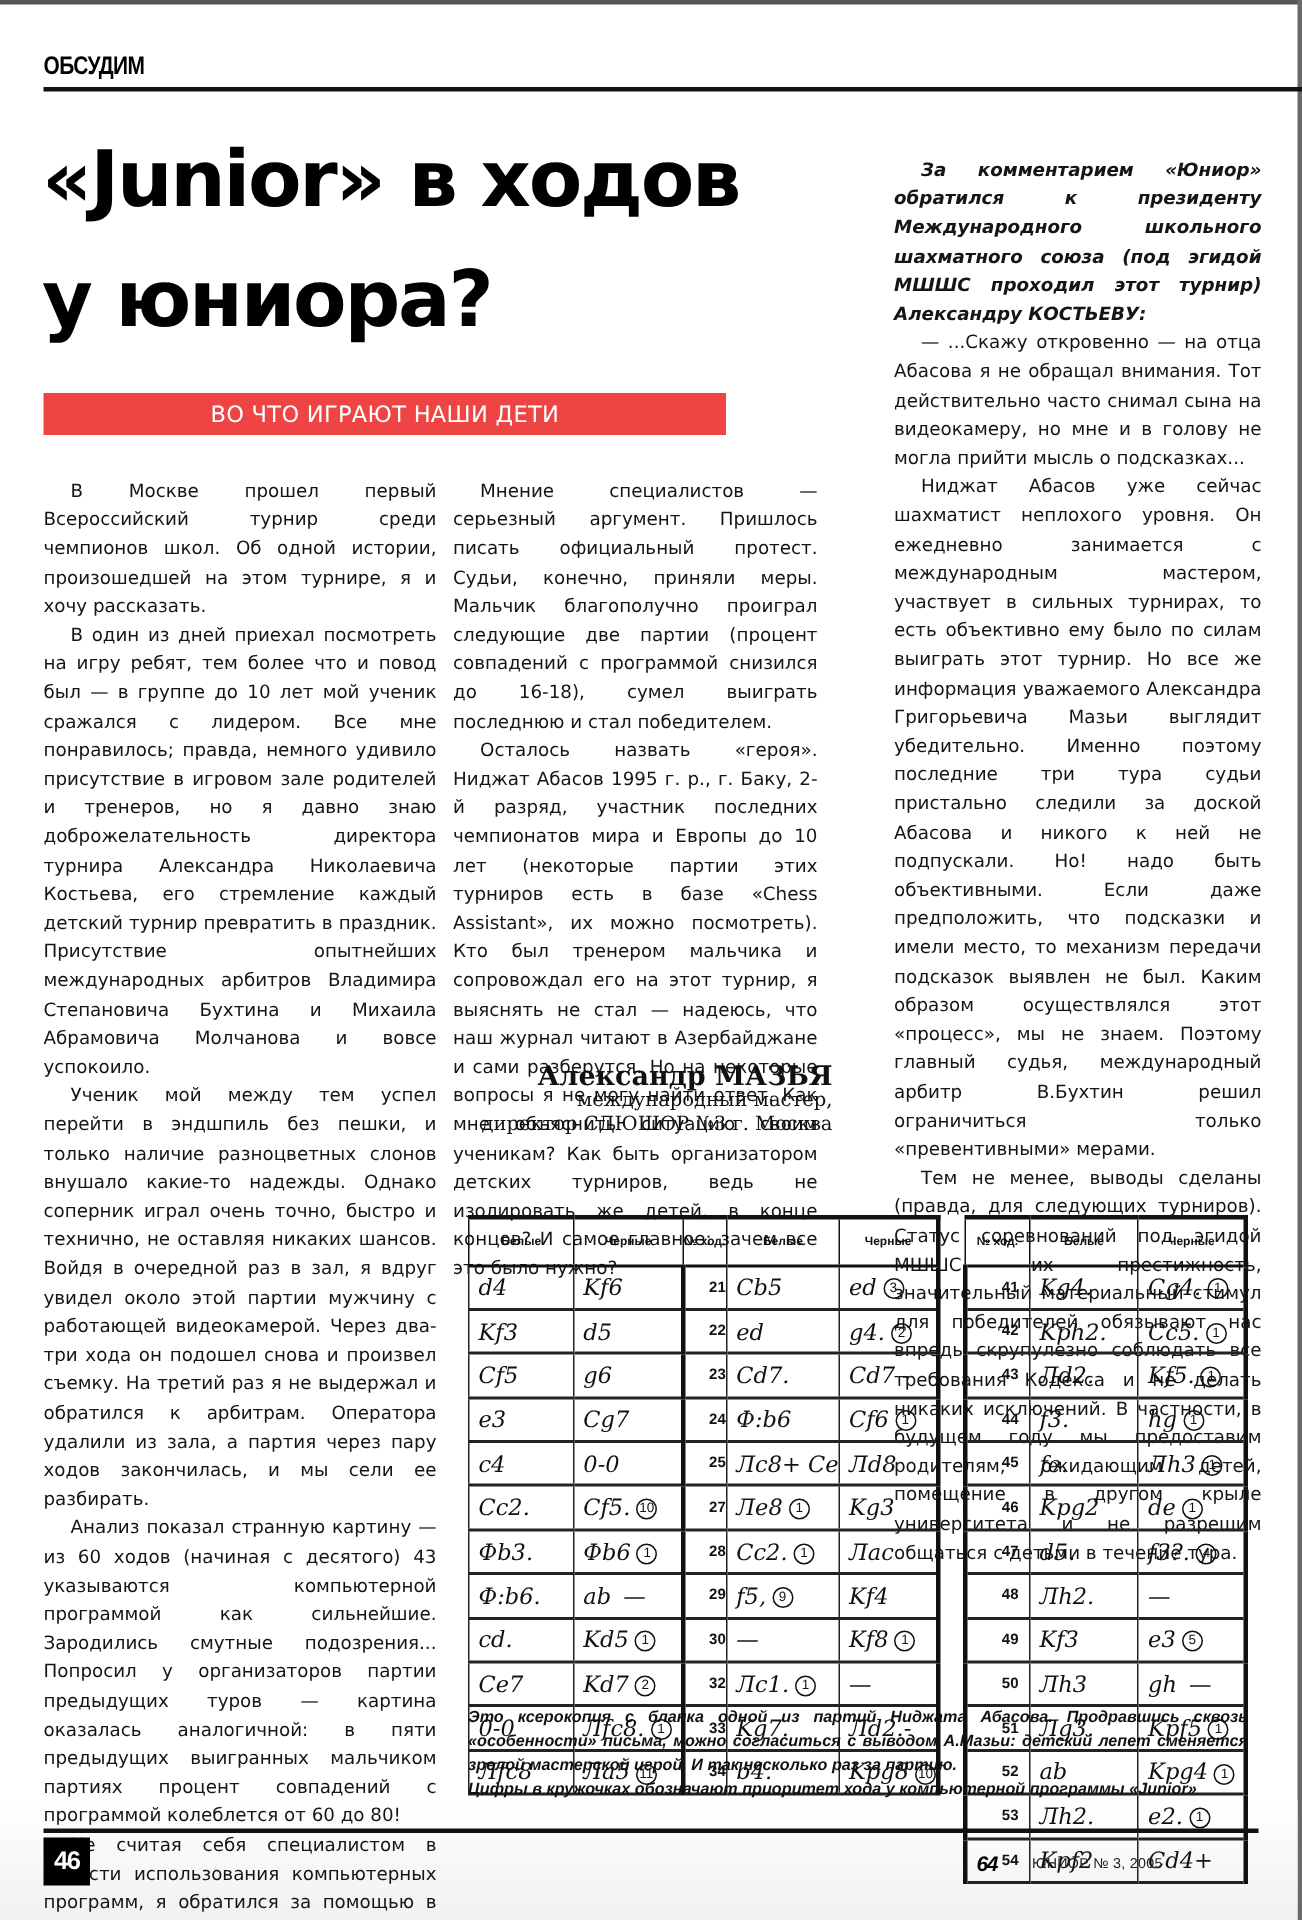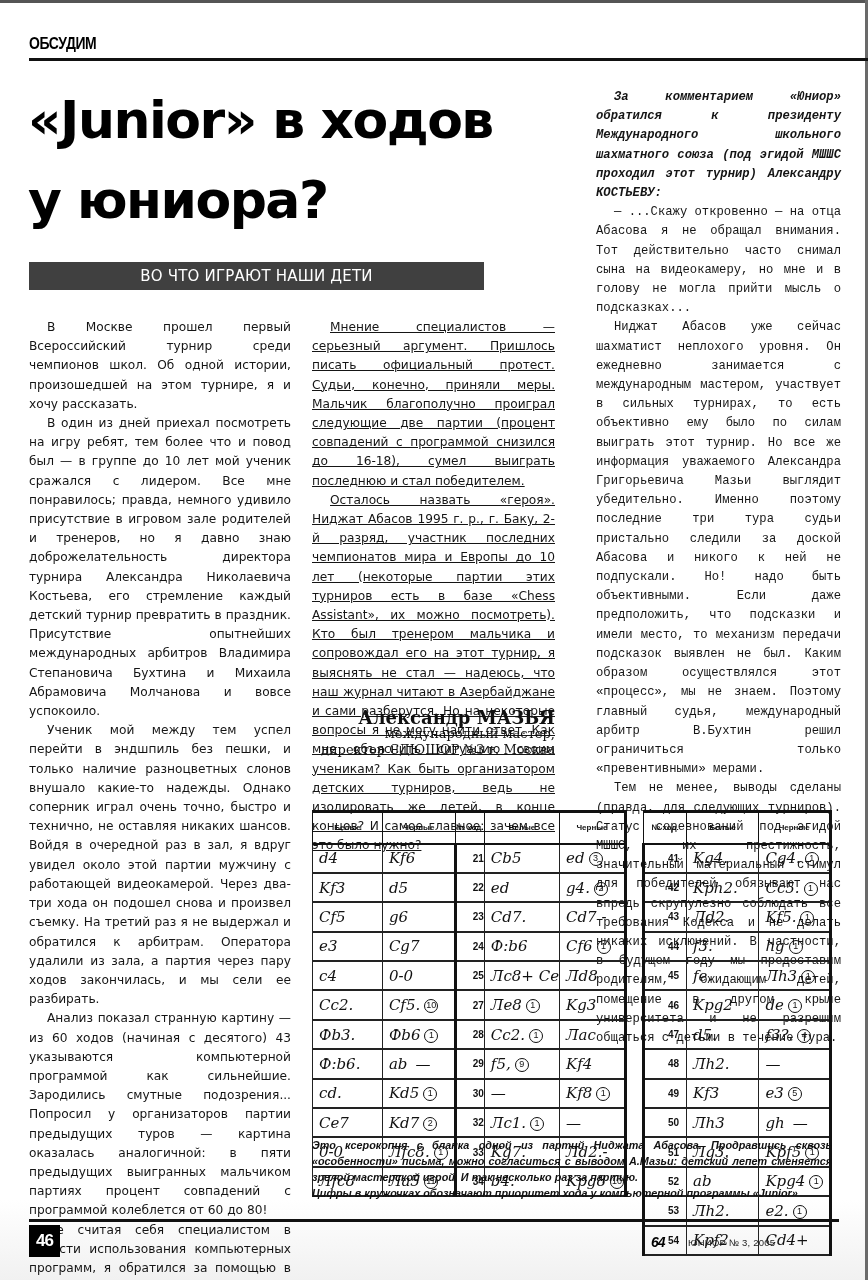--- a/index.html
+++ b/index.html
@@ -7,27 +7,27 @@
   body { position: relative; font-family: "DejaVu Sans", sans-serif; color: #111; }
   .frame-top { position: absolute; left: 0; top: 0; width: 868px; height: 3px; background: #555; }
   .frame-right { position: absolute; right: 0; top: 0; width: 3px; height: 1280px; background: #6a6a6a; }
   .bottom-fade { position: absolute; left: 0; top: 1200px; width: 865px; height: 80px; background: linear-gradient(#ffffff, #f1f1f1); }
 
   .rubric { position: absolute; left: 29px; top: 34px; font-family: "Liberation Sans", sans-serif; font-weight: bold; font-size: 17px; letter-spacing: -0.5px; transform: scaleX(0.82); transform-origin: left top; color: #000; }
   .rubric-rule { position: absolute; left: 29px; top: 58px; width: 839px; height: 3px; background: #111; }
 
   .headline { position: absolute; left: 28px; top: 80px; font-family: "DejaVu Sans", sans-serif; font-weight: bold; font-size: 52px; line-height: 80px; letter-spacing: -1.5px; color: #000; }
 
-  .banner { position: absolute; left: 29px; top: 262px; width: 455px; height: 28px; background: #404040; color: #fff; text-align: center; font-family: "DejaVu Sans", sans-serif; font-size: 15px; line-height: 28px; letter-spacing: 0.2px; }
+  .banner { position: absolute; left: 29px; top: 262px; width: 455px; height: 28px; background: #ef4444; color: #fff; text-align: center; font-family: "DejaVu Sans", sans-serif; font-size: 15px; line-height: 28px; letter-spacing: 0.2px; }
 
   .col { position: absolute; font-family: "DejaVu Sans", sans-serif; font-size: 12.2px; line-height: 19.2px; text-align: justify; color: #151515; }
   .col p { text-indent: 18px; }
   .col1 { left: 29px; top: 318px; width: 262px; }
-  .col2 { left: 312px; top: 318px; width: 243px; text-decoration: underline; }
-  .col3 { left: 596px; top: 88px; width: 245px; font-family: Liberation Mono, monospace; }
+  .col2 { left: 302px; top: 318px; width: 243px; }
+  .col3 { left: 596px; top: 104px; width: 245px; }
   .col3 .lead { font-style: italic; font-weight: bold; font-size: 12.2px; }
 
   .signature { position: absolute; left: 312px; top: 710px; width: 243px; text-align: right; font-family: "DejaVu Serif", serif; font-size: 13px; line-height: 16px; color: #111; }
   .signature .name { font-weight: bold; font-size: 18px; }
 
   
   .sheet { position: absolute; left: 312px; top: 810px; width: 520px; height: 277px; }
   .sheet-table { position: absolute; top: 0; border-collapse: collapse; font-family: "Liberation Sans", sans-serif; }
   .sheet-table th { height: 32px; font-size: 8px; font-weight: bold; border-top: 3px solid #111; border-bottom: 2.5px solid #111; border-left: 1.5px solid #111; border-right: 1.5px solid #111; color: #111; }
   .sheet-table td { height: 29.4px; border-bottom: 2px solid #222; border-left: 1.5px solid #222; border-right: 1.5px solid #222; font-family: "DejaVu Serif", serif; font-style: italic; font-size: 15px; color: #111; padding-left: 6px; white-space: nowrap; overflow: hidden; }

